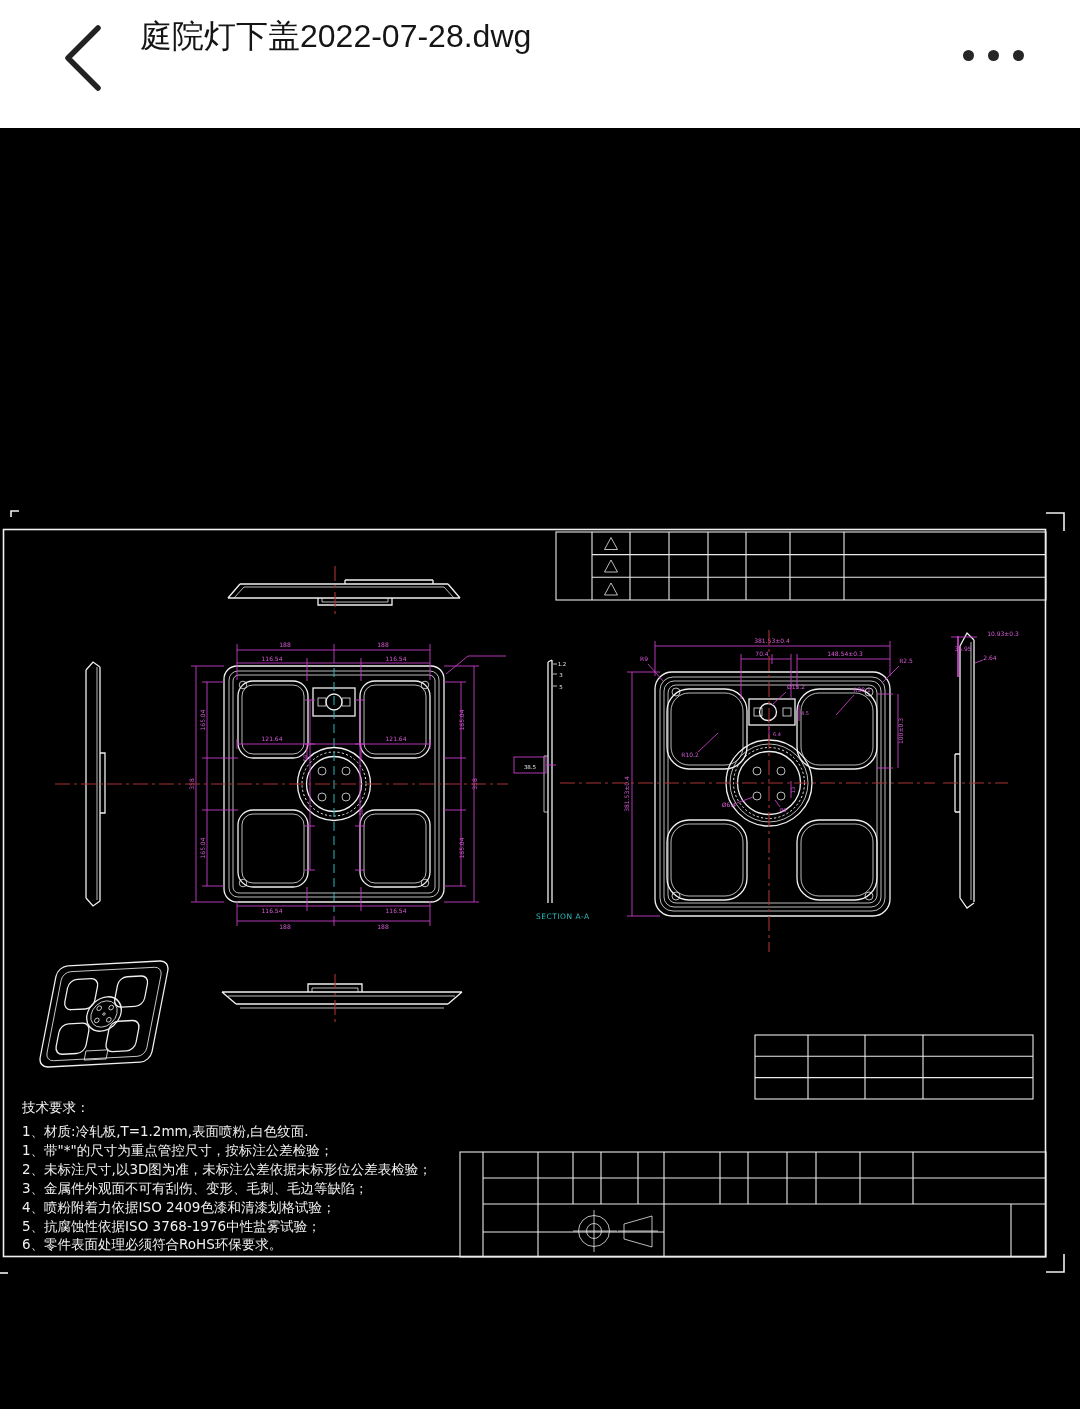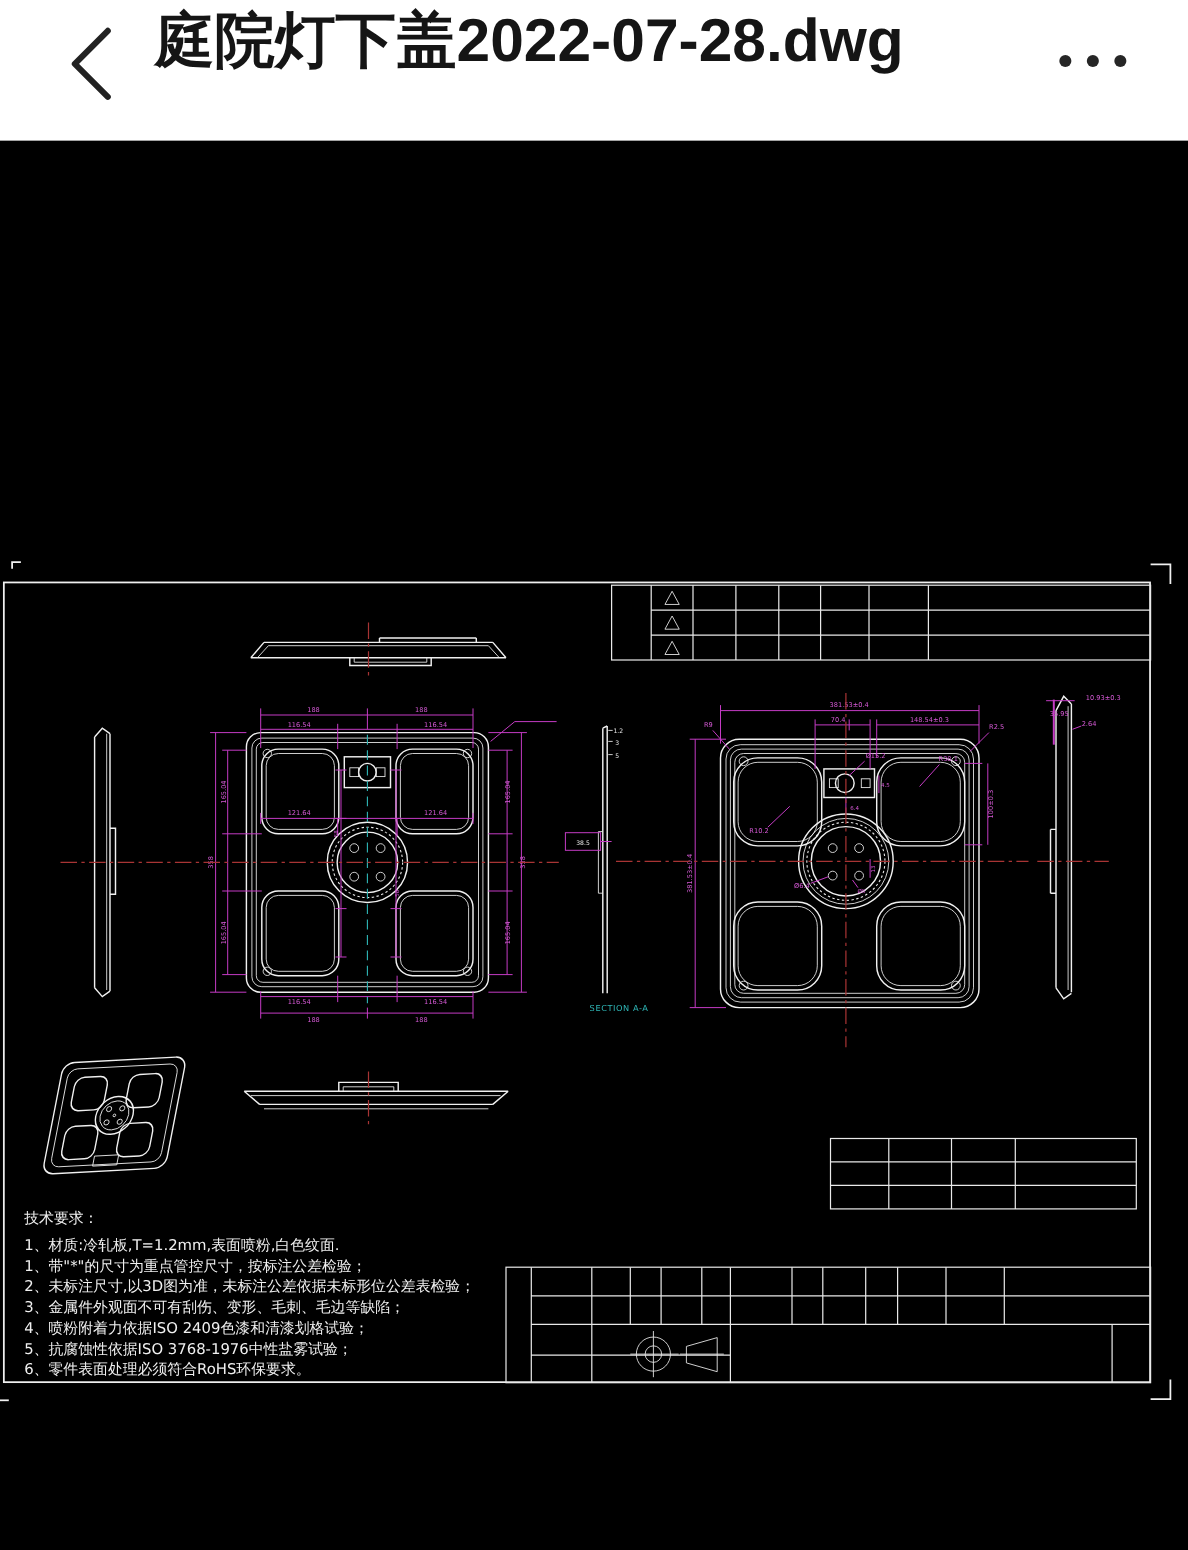--- a/index.html
+++ b/index.html
@@ -1,21 +1,21 @@
 <!DOCTYPE html>
 <html><head>
 <meta charset="utf-8">
 <style>
   html,body{margin:0;padding:0;background:#000;}
   body{width:1080px;height:1409px;position:relative;font-family:"Liberation Sans",sans-serif;overflow:hidden;}
   
   .header{position:absolute;top:0;left:0;width:1080px;height:128px;background:#ffffff;display:flex;align-items:flex-start;}
   .back-btn{position:absolute;left:58px;top:20px;width:52px;height:76px;cursor:pointer;}
   .titles{position:absolute;left:140px;top:10px;width:780px;}
-  .title{font-size:55px;font-weight:700;color:#151515;line-height:52px;white-space:nowrap;}
+  .title{font-size:32px;font-weight:400;color:#151515;line-height:52px;white-space:nowrap;}
   .subtitle{font-size:26px;color:#9b9b9b;line-height:40px;margin-top:2px;}
   .menu-dots{position:absolute;right:56px;top:50px;display:flex;gap:14px;cursor:pointer;}
   .menu-dots .dot{width:11px;height:11px;border-radius:50%;background:#262626;}
   
   .canvas-wrap{position:absolute;top:128px;left:0;width:1080px;height:1281px;background:#000;}
   svg text{font-family:"DejaVu Sans",sans-serif;}
   .w{stroke:#f0f0f0;fill:none;stroke-width:1.3;}
   .w8{stroke:#e8e8e8;fill:none;stroke-width:.8;}
   .fr{stroke:#f0f0f0;fill:none;stroke-width:1.6;}
   .tb{stroke:#e9e9e9;fill:none;stroke-width:1.1;}

